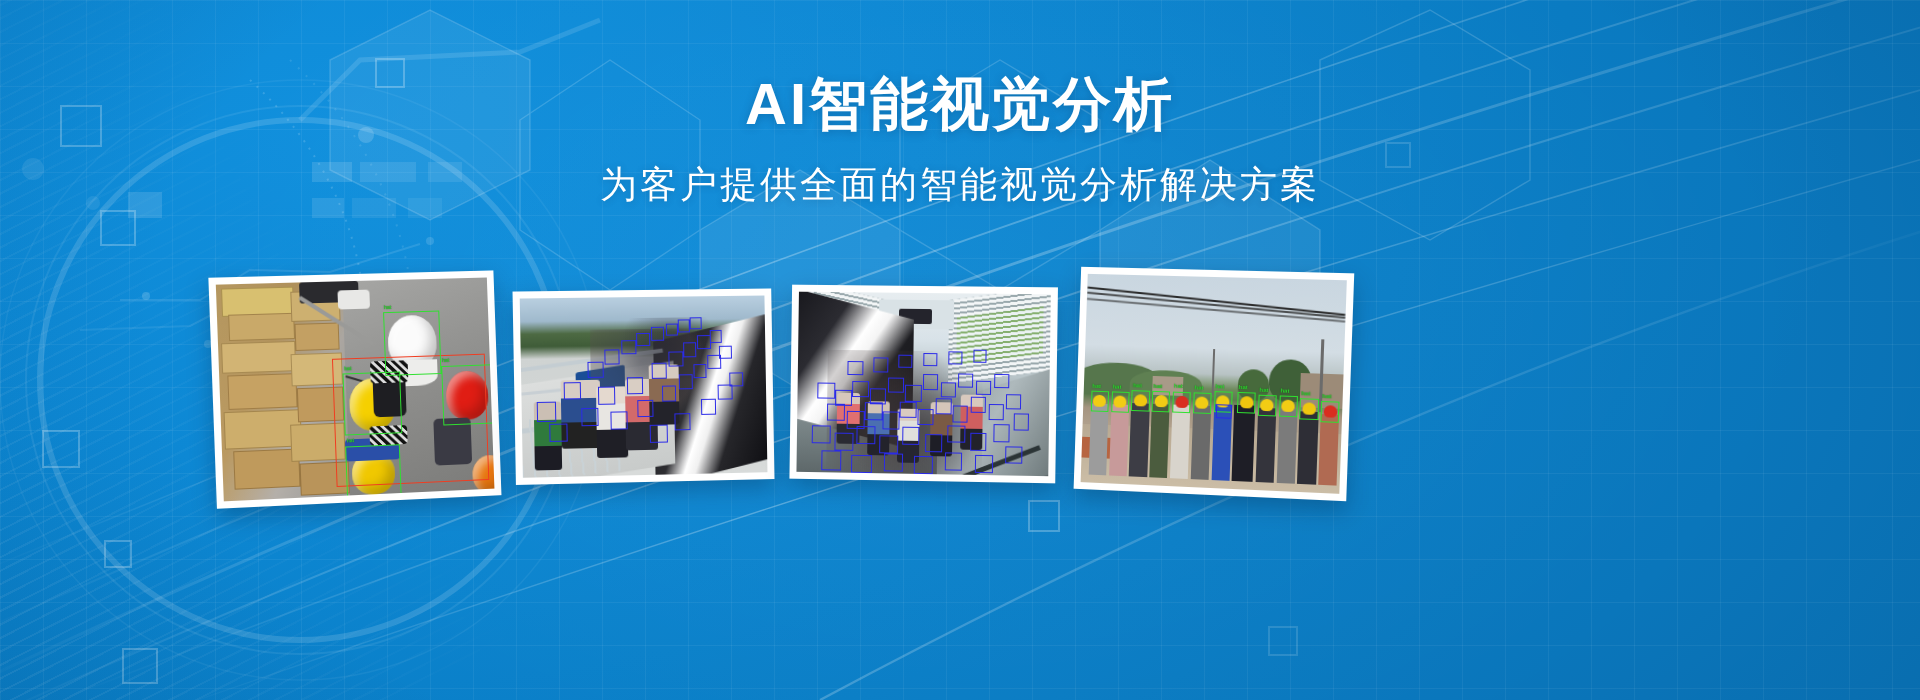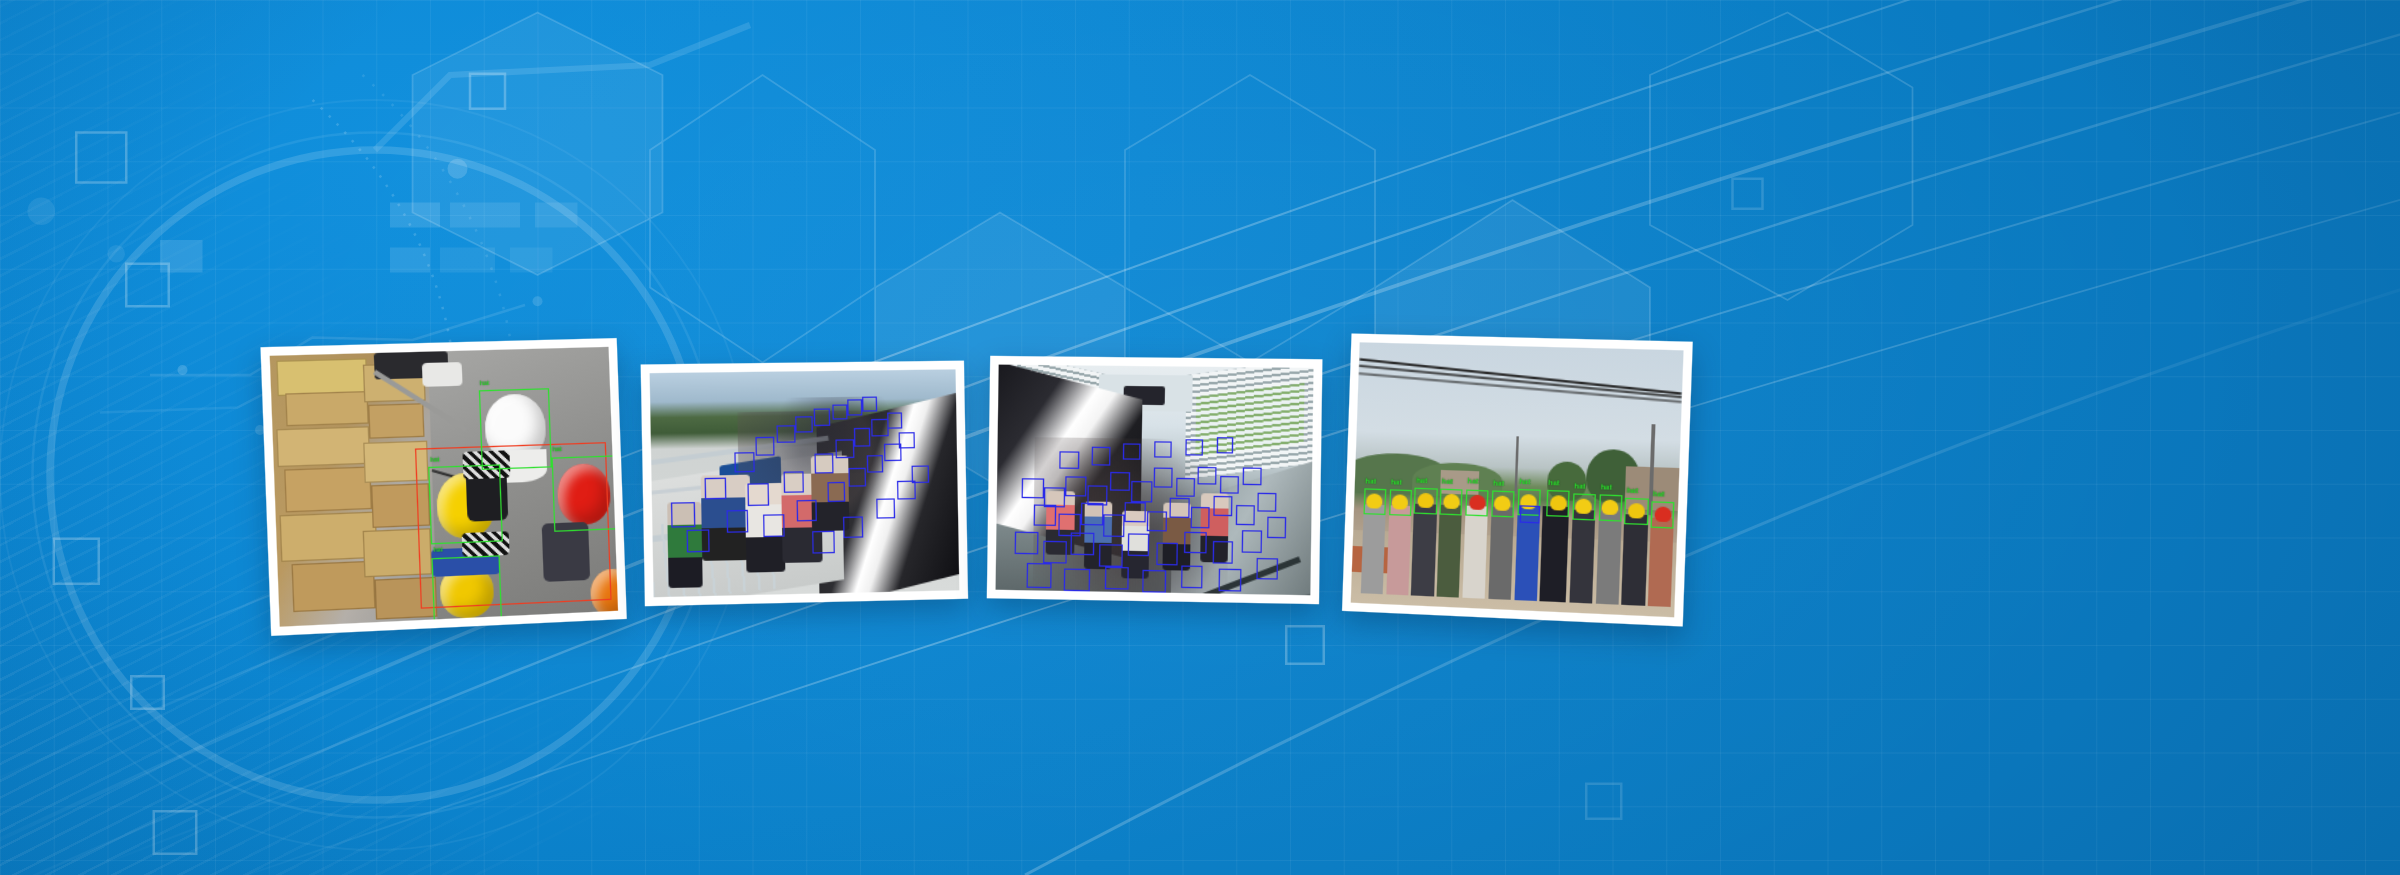--- a/index.html
+++ b/index.html
@@ -262,20 +262,24 @@
     <div class="dot-circle" style="left:358px;top:127px;width:16px;height:16px;"></div>
     <div class="dot-circle" style="left:22px;top:158px;width:22px;height:22px;opacity:.55;"></div>
     <div class="dot-circle" style="left:86px;top:196px;width:14px;height:14px;opacity:.5;"></div>
     <div class="sq-outline" style="left:1385px;top:142px;width:26px;height:26px;opacity:.6;"></div>
     <div class="sq-outline" style="left:1268px;top:626px;width:30px;height:30px;opacity:.55;"></div>
   </div>
 
   <div class="bg-hatch-bl"></div>
   <div class="bg-layer bg-vignette"></div>
 
+  <div class="text-wrap">
+    <div class="headline">AI智能视觉分析</div>
+    <div class="subheadline">为客户提供全面的智能视觉分析解决方案</div>
+  </div>
 
   <div class="photo-strip">
 
     <div class="photo" id="p1">
       <div class="inner">
         <div class="scene">
 
           <div class="box-ct" style="left:2%;top:2%;width:26%;height:13%;background:#d8c070;"></div>
           <div class="box-ct" style="left:4%;top:14%;width:24%;height:12%;background:#c9a969;"></div>
           <div class="box-ct" style="left:1%;top:27%;width:27%;height:14%;background:#d2b474;"></div>

